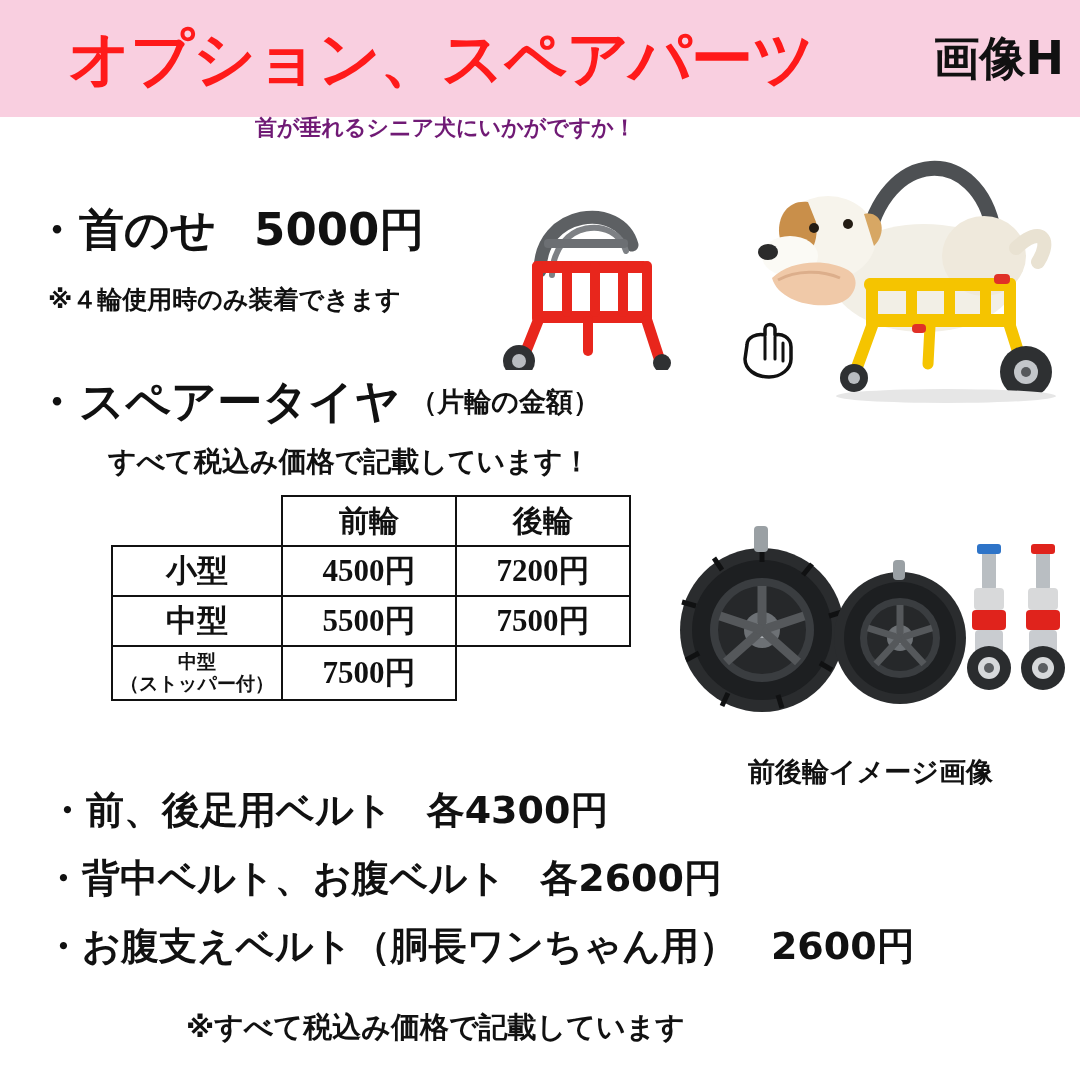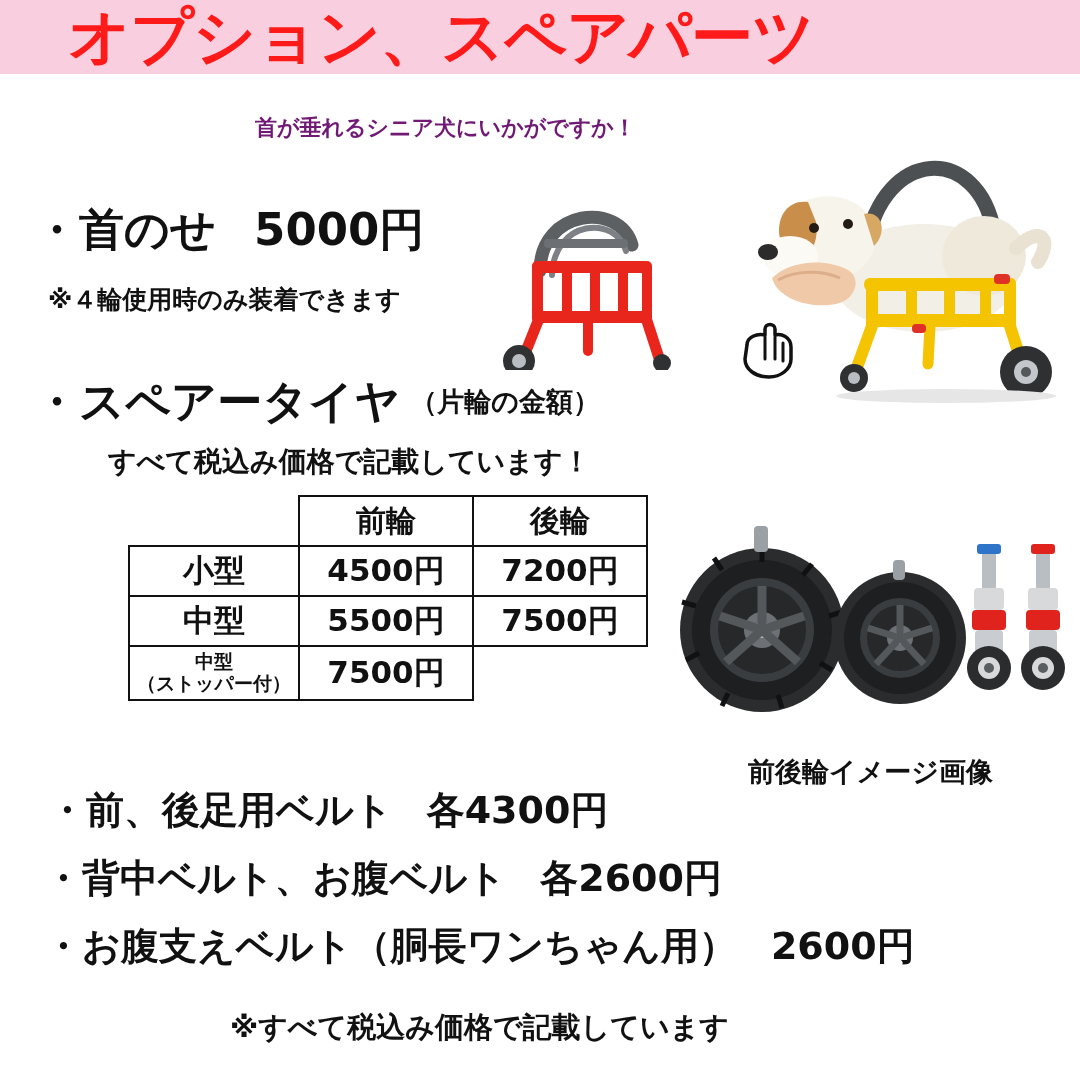--- a/index.html
+++ b/index.html
@@ -14,21 +14,21 @@
     color: #1a1a1a;
     overflow: hidden;
     position: relative;
   }
 
   
   .header {
     position: absolute;
     left: 0; top: 0;
     width: 1080px;
-    height: 74px;
+    height: 117px;
     background: #f9cfe0;
     display: flex;
     align-items: center;
   }
   .header-title {
     position: absolute;
     left: 68px;
     top: 50%;
     transform: translateY(-50%);
     font-size: 62px;
@@ -90,25 +90,26 @@
     left: 108px; top: 443px;
     font-size: 28px;
     font-weight: bold;
     white-space: nowrap;
     color: #111;
   }
 
   
   .price-table {
     position: absolute;
-    left: 128px;
+    left: 111px;
     top: 495px;
     border-collapse: collapse;
     font-weight: bold;
     color: #111;
+    font-family: Liberation Serif, serif;
   }
   .price-table td {
     border: 2px solid #111;
     padding: 0;
     text-align: center;
     vertical-align: middle;
     font-size: 31px;
     height: 48px;
   }
   .price-table td.corner { border-left: none; border-top: none; }
@@ -147,21 +148,20 @@
   .b5 .price { margin-left: 34px; }
 
   .footnote {
     position: absolute;
     left: 186px;
     top: 1008px;
     font-size: 29px;
     font-weight: bold;
     color: #111;
     white-space: nowrap;
-    margin-left: 44px;
   }
 
   
   .photo { position: absolute; overflow: hidden; }
 
   
   #photo-red-cart {
     left: 492px; top: 175px; width: 200px; height: 195px;
     background: #ffffff;
   }
@@ -180,20 +180,21 @@
     position: absolute;
     left: 735px; top: 315px;
     width: 70px; height: 70px;
   }
 </style>
 </head>
 <body>
 
 <div class="header">
   <div class="header-title jp">オプション、スペアパーツ</div>
+  <div class="header-tag jp">画像H</div>
 </div>
 
 <div class="subhead jp">首が垂れるシニア犬にいかがですか！</div>
 
 <div class="bullet-line b1 jp">
   <span>・</span><span>首のせ</span><span class="price">5000円</span>
 </div>
 <div class="note1 jp">※４輪使用時のみ装着できます</div>
 
 <div class="bullet-line b2 jp">

